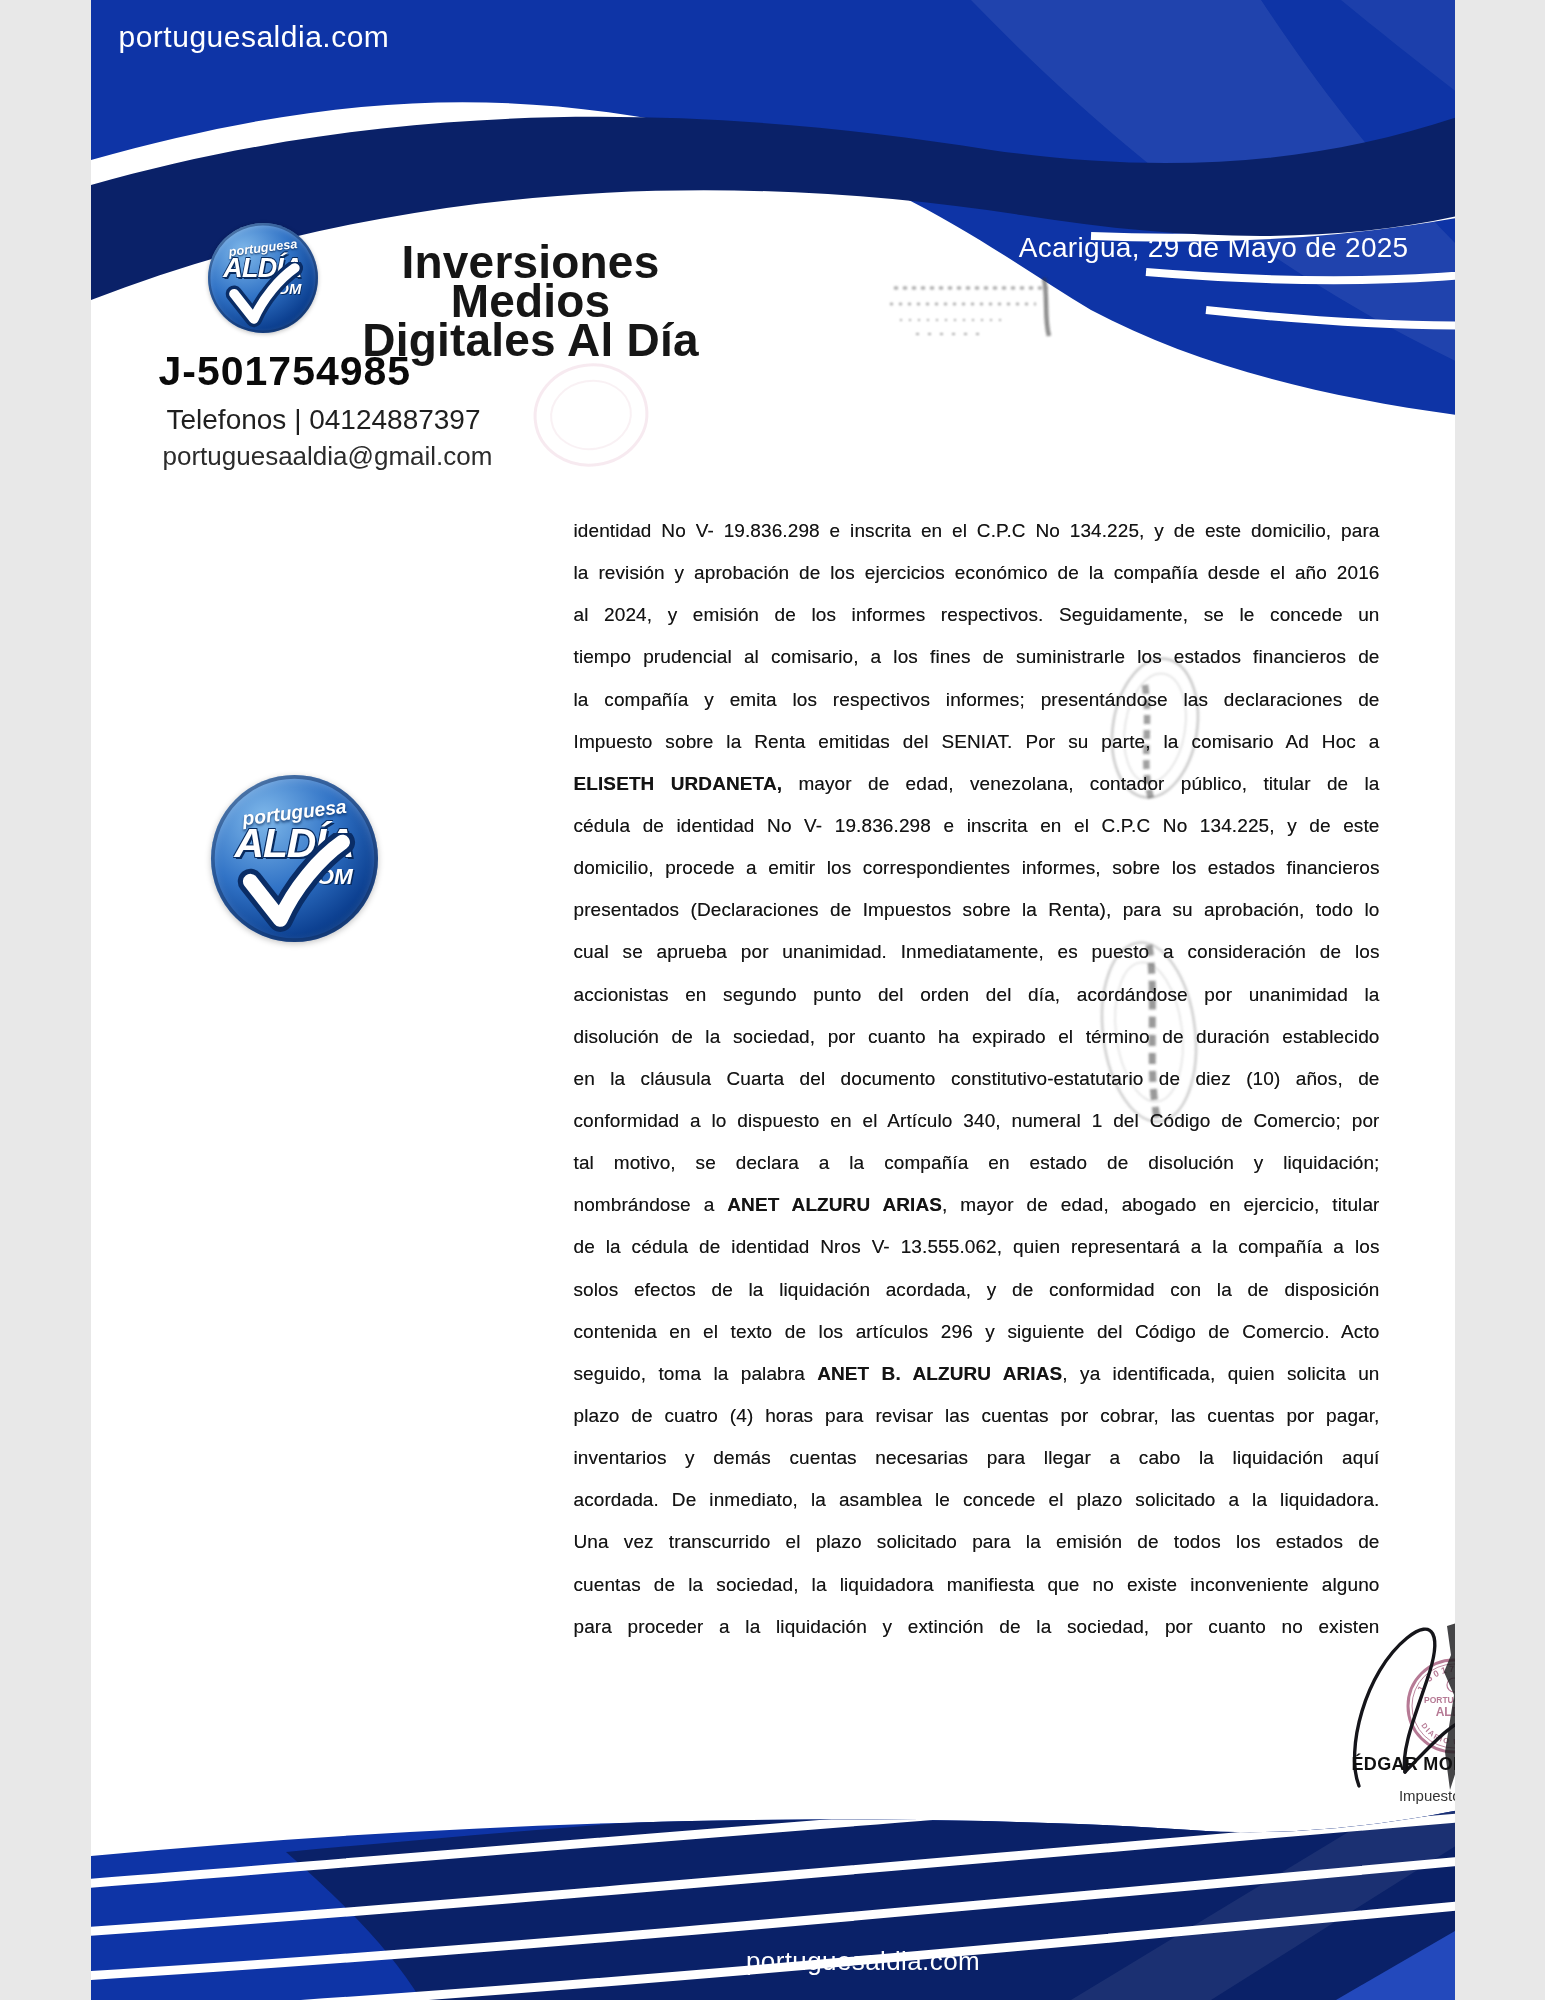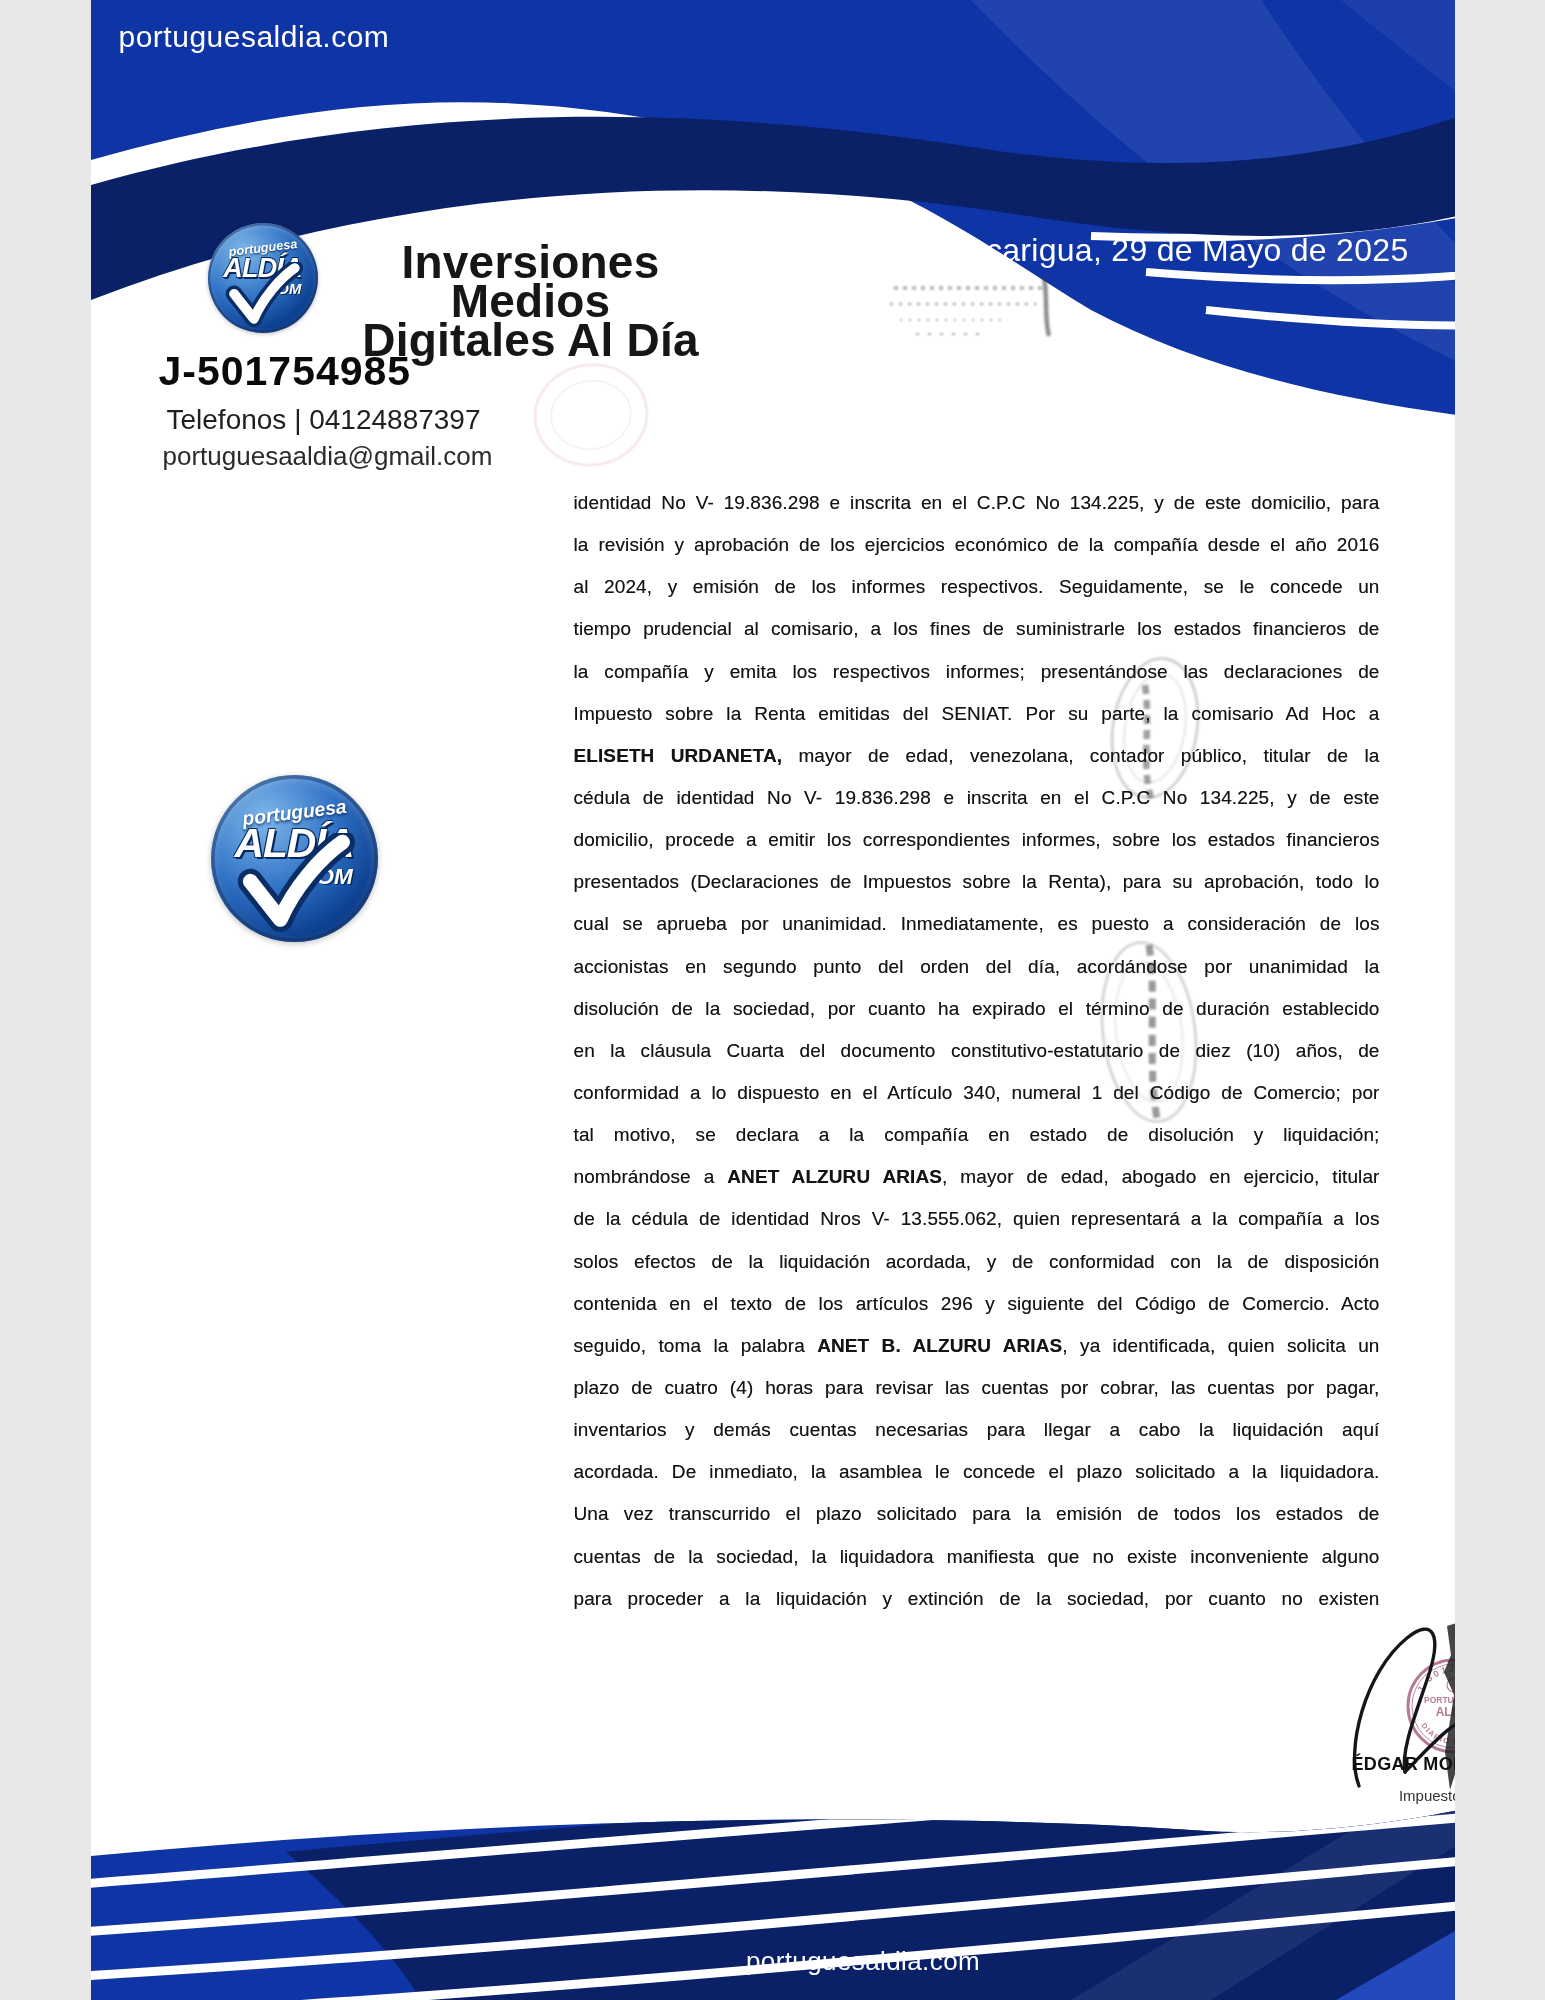--- a/index.html
+++ b/index.html
@@ -12,21 +12,21 @@
   svg { display:block; }
 
   
   .header-svg { position:absolute; left:0; top:0; }
   .site-name {
     position:absolute; left:28px; top:20px; color:#ffffff;
     font-size:30px; font-weight:400; letter-spacing:0.5px;
   }
   .date-line {
     position:absolute; right:46px; top:232px; color:#ffffff;
-    font-size:32px; font-weight:300; letter-spacing:0.3px;
+    font-size:28px; font-weight:300; letter-spacing:0.3px;
   }
 
   
   .badge {
     position:absolute; border-radius:50%;
     background: radial-gradient(circle at 32% 26%, #7fb8ea 0%, #3173c6 42%, #0d4192 72%, #072a5e 100%);
     box-shadow: inset 0 0 0 0.22em rgba(8,40,92,.45), inset 0 0.18em 0.7em rgba(255,255,255,.35), 0 0.1em 0.4em rgba(0,0,0,.25);
   }
   .badge-header { left:117px; top:223px; width:110px; height:110px; font-size:11px; }
   .badge-water  { left:120px; top:775px; width:167px; height:167px; font-size:16.7px; }
@@ -53,21 +53,21 @@
   }
   .rif {
     position:absolute; left:68px; top:348px; font-size:41px; font-weight:800;
     color:#0a0a0a; letter-spacing:1px;
   }
   .phone { position:absolute; left:76px; top:404px; font-size:28px; font-weight:500; color:#1f1f1f; }
   .email { position:absolute; left:72px; top:441px; font-size:26px; font-weight:400; color:#2b2b2b; }
 
   
   .body-text {
-    position:absolute; left:483px; top:492px; width:806px;
+    position:absolute; left:483px; top:520px; width:806px;
     font-size:19px; color:#141414; letter-spacing:0.1px;
     text-shadow:0 0 0.4px rgba(20,20,20,.55);
   }
   .doc-line {
     height:42.15px; text-align:justify; text-align-last:justify;
   }
   .seg-bold { font-weight:700; }
 
   
   .mark { position:absolute; pointer-events:none; }

